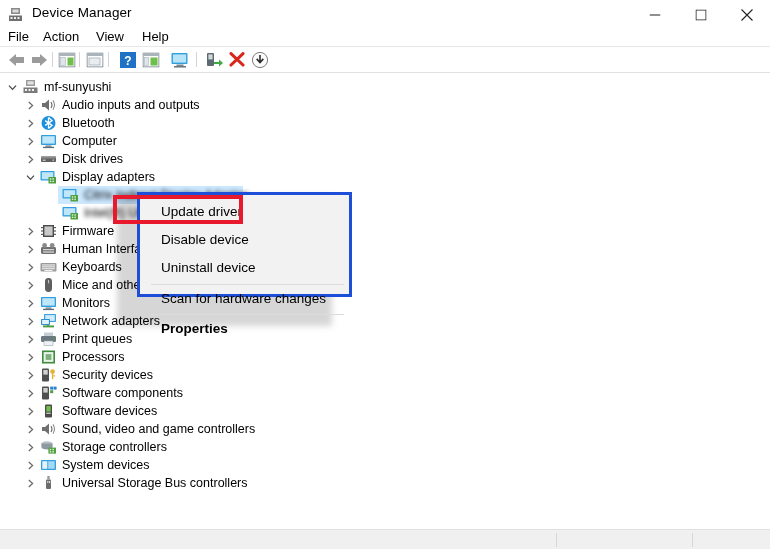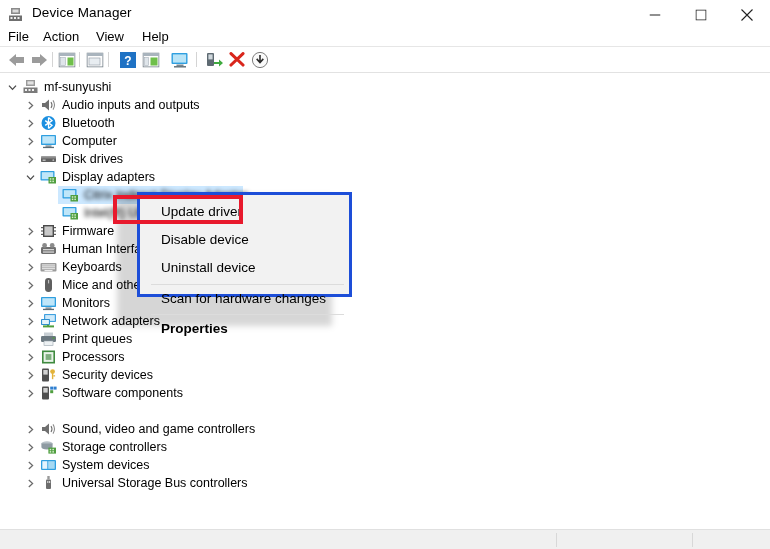--- a/index.html
+++ b/index.html
@@ -489,20 +489,35 @@
           <rect x="2" y="1.5" width="7" height="13" rx="1" fill="#4f4f4f"></rect>
           <rect x="3.3" y="3" width="4.4" height="4.6" fill="#cfcfcf"></rect>
           <rect x="10.2" y="1.6" width="3" height="3" fill="#2f7fd0"></rect>
           <rect x="13.6" y="1.6" width="3" height="3" fill="#2f7fd0"></rect>
           <rect x="10.2" y="5.2" width="3" height="3" fill="#4f9e3f"></rect>
         </svg>
       </span>
       <span class="lbl" style="left:62px">Software components</span>
     </div>
 
+    <div class="row" style="top:328px">
+      <span class="chev" style="left:24px">
+        <svg width="9" height="9" viewBox="0 0 9 9">
+            <path d="M2.8 1 L6.6 4.5 L2.8 8" stroke="#6a6a6a" stroke-width="1.25" fill="none"></path>
+          </svg>
+      </span>
+      <span class="ico" style="left:40px">
+        <svg width="17" height="16" viewBox="0 0 17 16">
+          <rect x="5" y="1.5" width="7" height="13" rx="1" fill="#4a4a4a"></rect>
+          <rect x="6.3" y="3" width="4.4" height="5.6" fill="#6fbf4a"></rect>
+          <rect x="6.3" y="9.6" width="4.4" height="1.3" fill="#cfcfcf"></rect>
+        </svg>
+      </span>
+      <span class="lbl" style="left:62px">Software devices</span>
+    </div>
 
     <div class="row" style="top:346px">
       <span class="chev" style="left:24px">
         <svg width="9" height="9" viewBox="0 0 9 9">
             <path d="M2.8 1 L6.6 4.5 L2.8 8" stroke="#6a6a6a" stroke-width="1.25" fill="none"></path>
           </svg>
       </span>
       <span class="ico" style="left:40px">
         <svg width="17" height="16" viewBox="0 0 17 16">
           <path d="M2 6 L5 6 L9 2.5 L9 13.5 L5 10 L2 10 Z" fill="#6f6f6f"></path>

